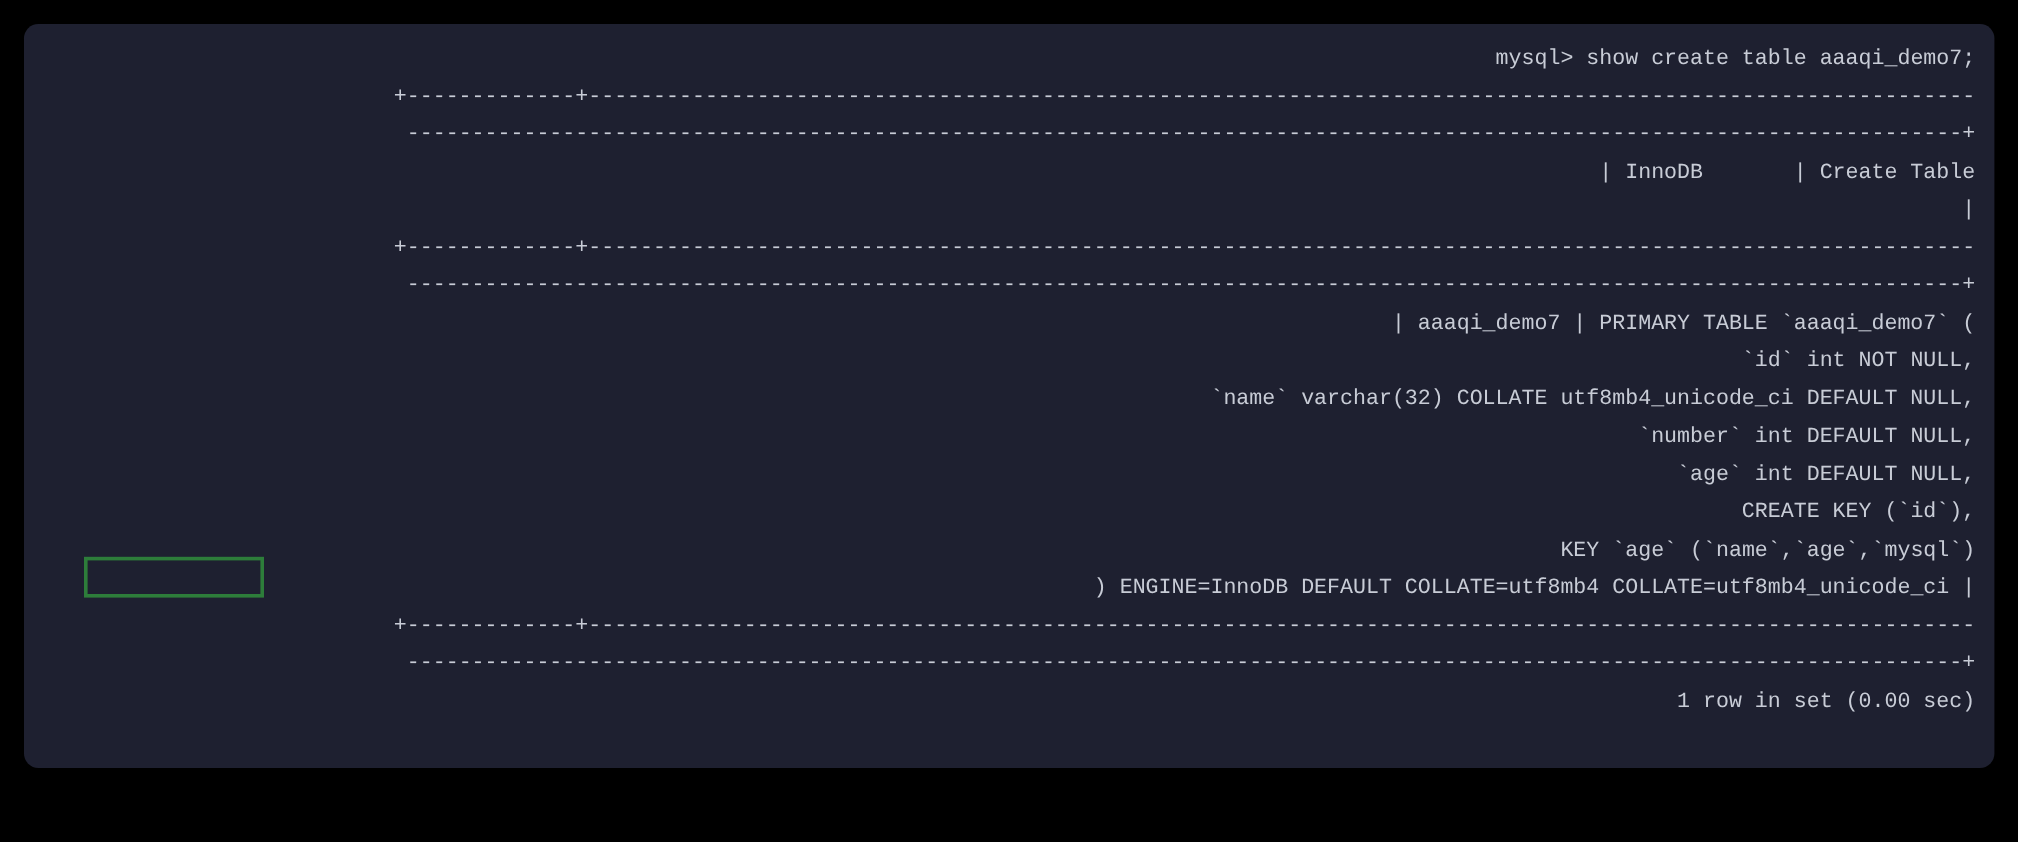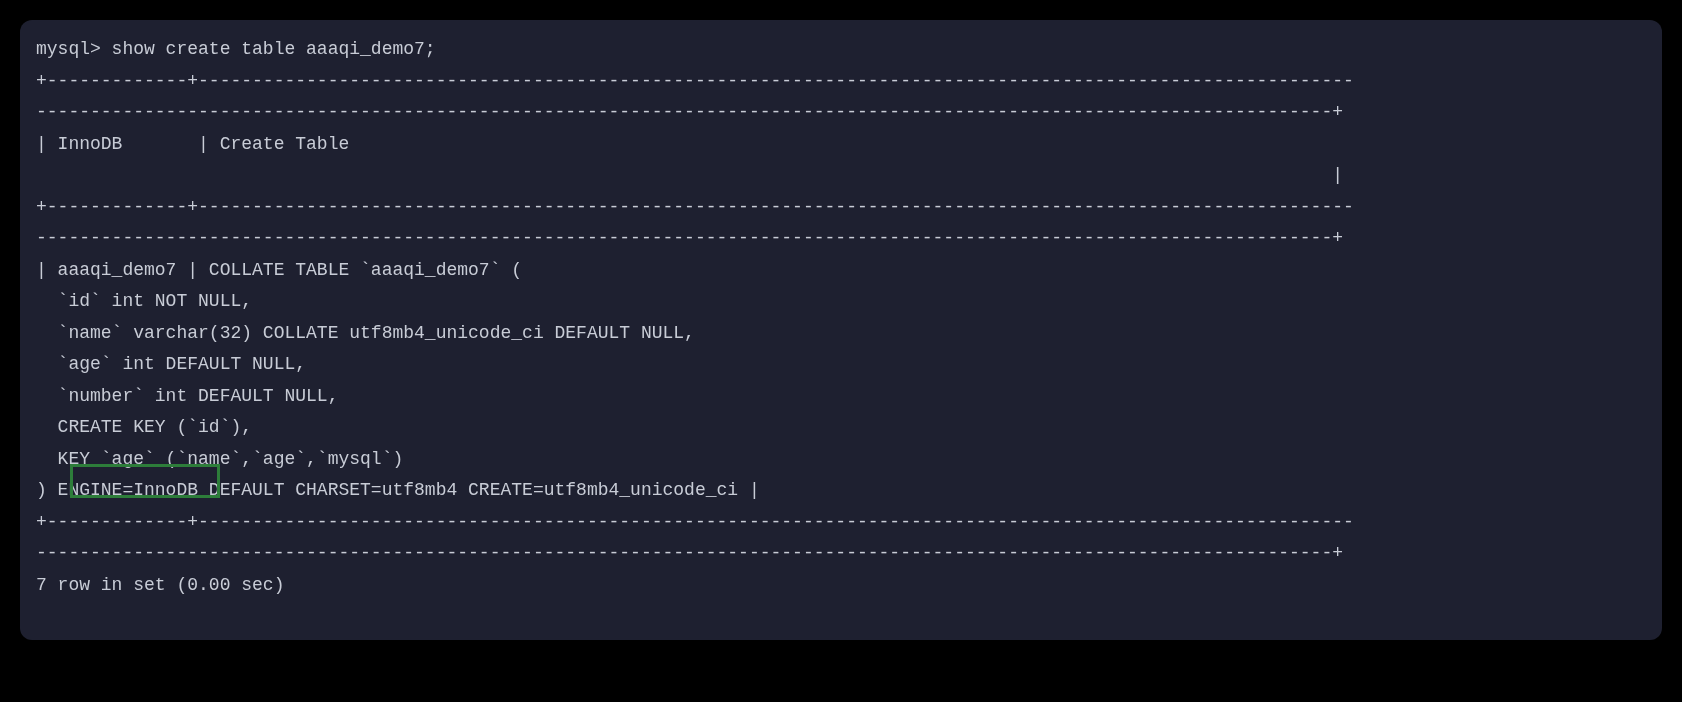--- a/index.html
+++ b/index.html
@@ -16,20 +16,21 @@
       color: #d4d4d4;
       width: 1682px;
       height: 702px;
     }
     .terminal-container {
       background: #1e2030;
       border-radius: 12px;
       padding: 14px 16px;
       position: relative;
       height: 620px;
+      text-align: right;
     }
     .line {
       white-space: pre;
       color: #c8ccd6;
     }
     .highlight-box {
       position: absolute;
       border: 3px solid #2d7d3a;
       left: 50px;
       top: 444px;
@@ -42,25 +43,25 @@
 <body>
 
 <div class="terminal-container">
   <div class="line">mysql&gt; show create table aaaqi_demo7;</div>
   <div class="line">+-------------+-----------------------------------------------------------------------------------------------------------</div>
   <div class="line">------------------------------------------------------------------------------------------------------------------------+</div>
   <div class="line">| InnoDB       | Create Table</div>
   <div class="line">                                                                                                                        |</div>
   <div class="line">+-------------+-----------------------------------------------------------------------------------------------------------</div>
   <div class="line">------------------------------------------------------------------------------------------------------------------------+</div>
-  <div class="line">| aaaqi_demo7 | COLLATE TABLE `aaaqi_demo7` (</div>
+  <div class="line">| aaaqi_demo7 | PRIMARY TABLE `aaaqi_demo7` (</div>
   <div class="line">  `id` int NOT NULL,</div>
   <div class="line">  `name` varchar(32) COLLATE utf8mb4_unicode_ci DEFAULT NULL,</div>
+  <div class="line">  `number` int DEFAULT NULL,</div>
   <div class="line">  `age` int DEFAULT NULL,</div>
-  <div class="line">  `number` int DEFAULT NULL,</div>
   <div class="line">  CREATE KEY (`id`),</div>
   <div class="line">  KEY `age` (`name`,`age`,`mysql`)</div>
-  <div class="line">) ENGINE=InnoDB DEFAULT CHARSET=utf8mb4 CREATE=utf8mb4_unicode_ci |</div>
+  <div class="line">) ENGINE=InnoDB DEFAULT COLLATE=utf8mb4 COLLATE=utf8mb4_unicode_ci |</div>
   <div class="line">+-------------+-----------------------------------------------------------------------------------------------------------</div>
   <div class="line">------------------------------------------------------------------------------------------------------------------------+</div>
-  <div class="line">7 row in set (0.00 sec)</div>
+  <div class="line">1 row in set (0.00 sec)</div>
   <div class="highlight-box"></div>
 </div>
 
 </body></html>

